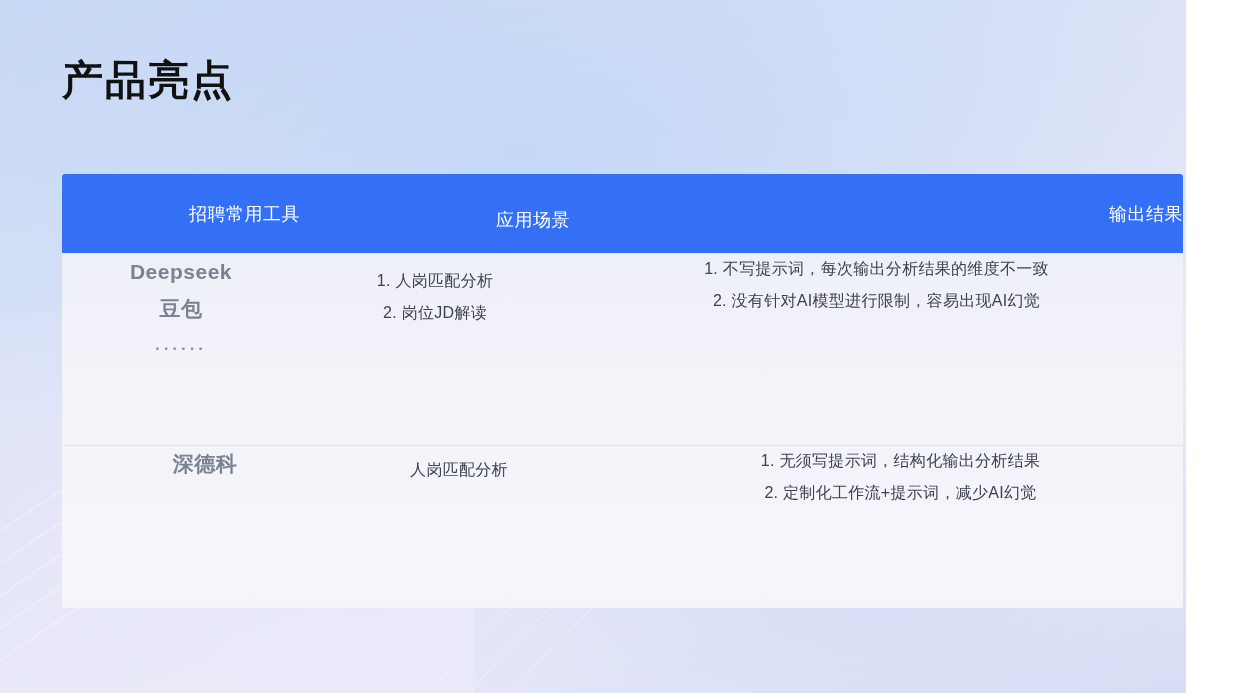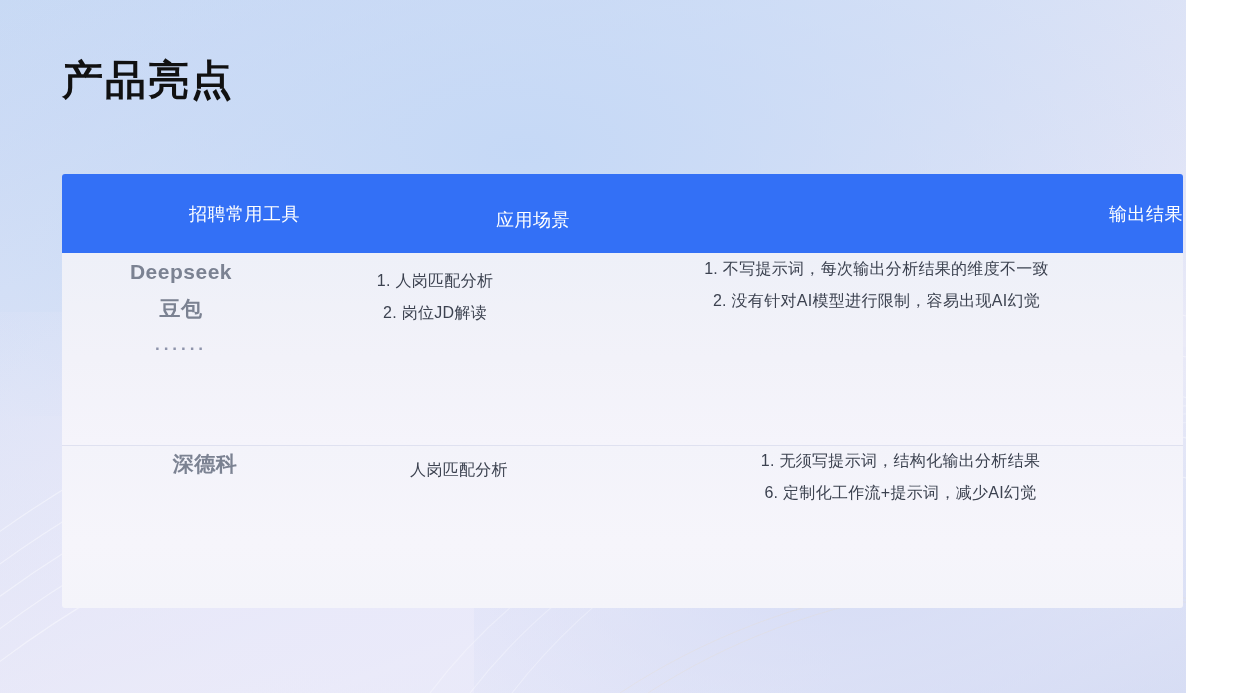--- a/index.html
+++ b/index.html
@@ -225,18 +225,18 @@
     <div class="row row-2">
       <div class="row-divider"></div>
       <div class="cell col-1">
         <div class="tool-name">深德科</div>
       </div>
       <div class="cell col-2">
         <div class="body-text single">人岗匹配分析</div>
       </div>
       <div class="cell col-3">
         <div class="body-text">1. 无须写提示词，结构化输出分析结果</div>
-        <div class="body-text">6. 定制化工作流+提示词，减少AI幻觉</div>
+        <div class="body-text">2. 定制化工作流+提示词，减少AI幻觉</div>
       </div>
     </div>
 
   </div>
 </div>
 
 </body></html>

